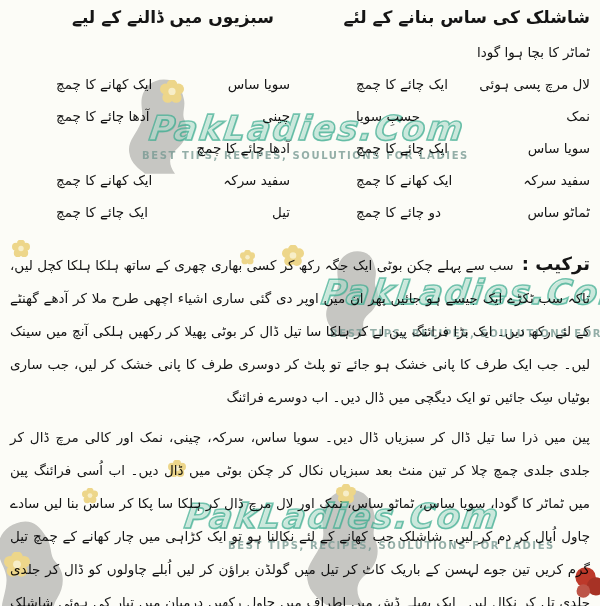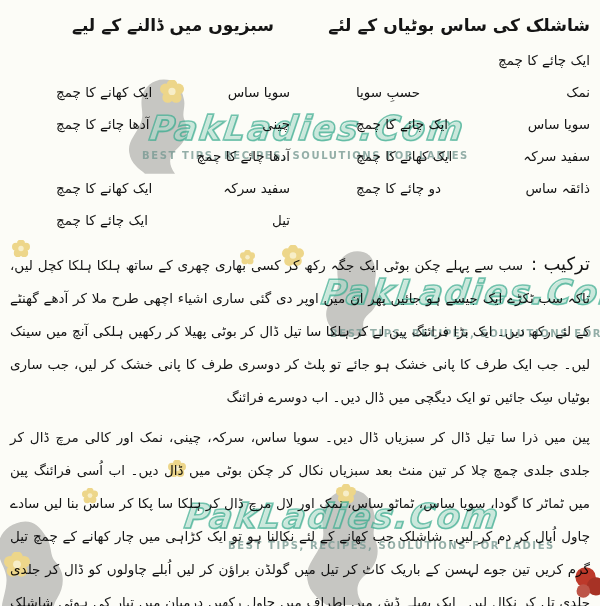--- a/index.html
+++ b/index.html
@@ -10,21 +10,21 @@
   }
   .page{
     position:relative;width:600px;height:606px;overflow:hidden;
     background:#fcfcf7;color:#151515;
   }
   
   .ingredients{
     position:absolute;top:0;left:0;right:0;height:248px;
     display:flex;flex-direction:row;direction:rtl;z-index:1;
   }
-  .col{width:300px;box-sizing:border-box;padding:12px 10px 0 56px;}
+  .col{width:300px;box-sizing:border-box;padding:4px 10px 0 56px;}
   .col-title{
     font-weight:bold;font-size:17px;line-height:26px;margin:0 0 14px 0;
     white-space:nowrap;
   }
   .col-sauce .col-title{text-align:right;}
   .col-veg .col-title{text-align:center;}
   .ing-row{
     display:flex;justify-content:space-between;align-items:baseline;
     height:32px;font-size:13.5px;direction:rtl;
   }
@@ -33,21 +33,21 @@
   .ing-row.solo{justify-content:flex-start;}
   .ing-row.spacer{visibility:hidden;}
   
   .method{
     position:absolute;top:247px;left:10px;right:10px;z-index:1;
   }
   .method p{
     direction:rtl;text-align:justify;margin:0;
     font-size:13.5px;line-height:33px;
   }
-  .method-label{font-weight:normal;font-size:18px;margin-left:8px;}
+  .method-label{font-weight:bold;font-size:18px;margin-left:8px;}
   .method .p2{margin-top:7px;}
   
   .wm-layer{
     position:absolute;inset:0;z-index:2;pointer-events:none;
     mix-blend-mode:multiply;
   }
   .wm-brand{
     position:absolute;font-style:italic;font-weight:bold;
     font-size:34px;letter-spacing:2px;white-space:nowrap;
     color:rgba(210,238,230,0.45);
@@ -84,38 +84,42 @@
       <circle cx="10" cy="22" r="6" fill="#c0564a"></circle>
     </g>
   </defs>
 </svg>
 
 <div class="page">
 
   <div class="ingredients">
 
     <div class="col col-sauce">
-      <h2 class="col-title">شاشلک کی ساس بوٹیاں کے لئے</h2>
-      <div class="ing-row">
+      <h2 class="col-title">شاشلک کی ساس بنانے کے لئے</h2>
+      <div class="ing-row solo">
+        <span class="name">ٹماٹر کا بچا ہوا گودا</span>
+      </div>
+      <div class="ing-row">
+        <span class="name">لال مرچ پسی ہوئی</span>
         <span class="qty">ایک چائے کا چمچ</span>
       </div>
       <div class="ing-row">
         <span class="name">نمک</span>
         <span class="qty">حسبِ سویا</span>
       </div>
       <div class="ing-row">
         <span class="name">سویا ساس</span>
         <span class="qty">ایک چائے کا چمچ</span>
       </div>
       <div class="ing-row">
         <span class="name">سفید سرکہ</span>
         <span class="qty">ایک کھانے کا چمچ</span>
       </div>
       <div class="ing-row">
-        <span class="name">ذائقہ ساس</span>
+        <span class="name">ٹماٹو ساس</span>
         <span class="qty">دو چائے کا چمچ</span>
       </div>
     </div>
 
     <div class="col col-veg">
       <h2 class="col-title">سبزیوں میں ڈالنے کے لیے</h2>
       <div class="ing-row spacer"></div>
       <div class="ing-row">
         <span class="name">سویا ساس</span>
         <span class="qty">ایک کھانے کا چمچ</span>

